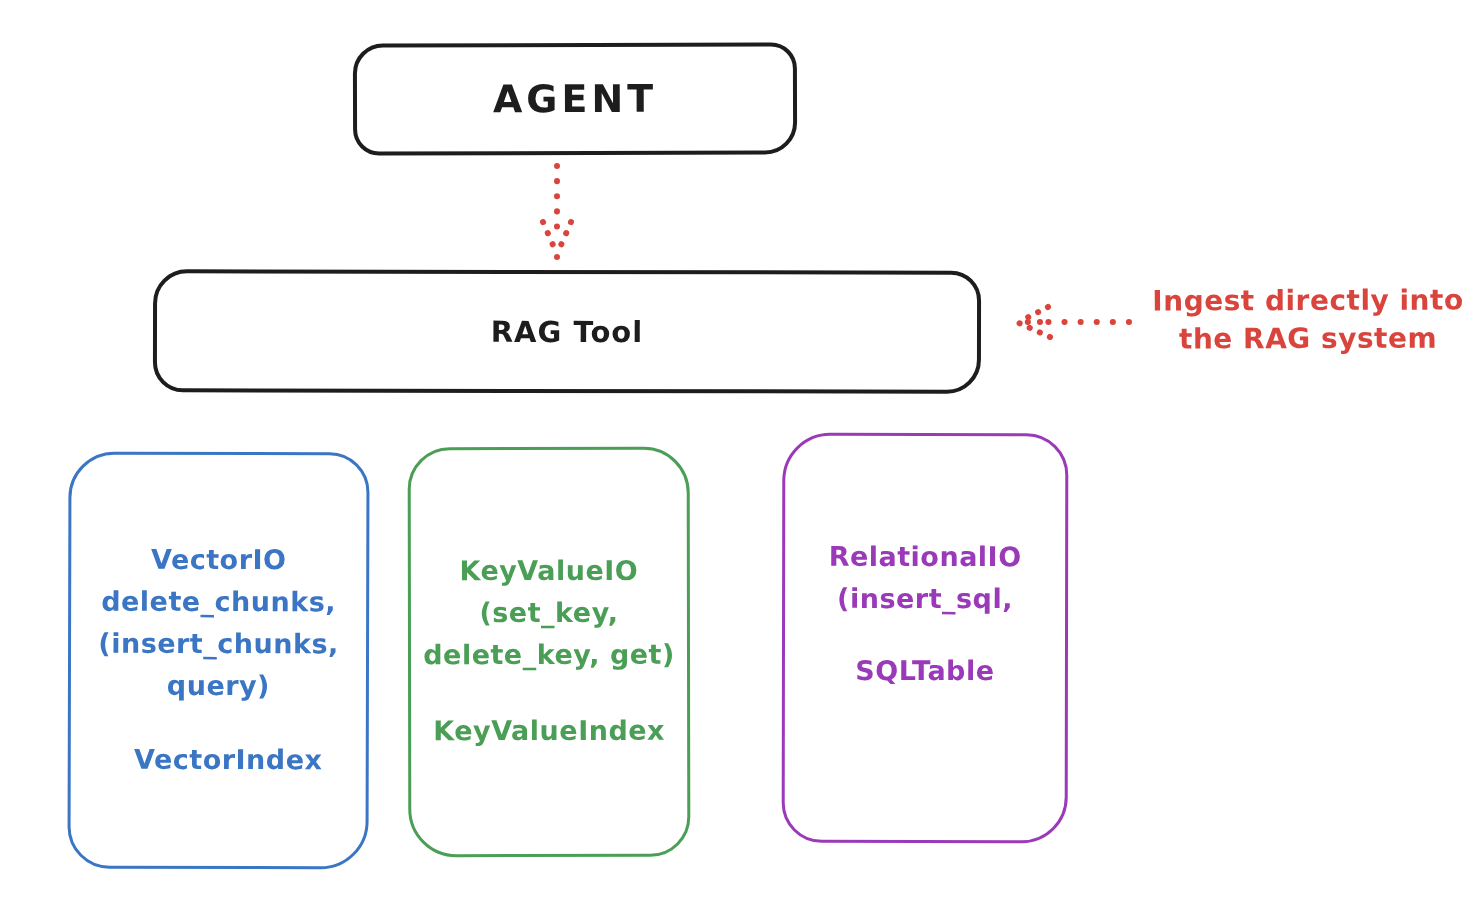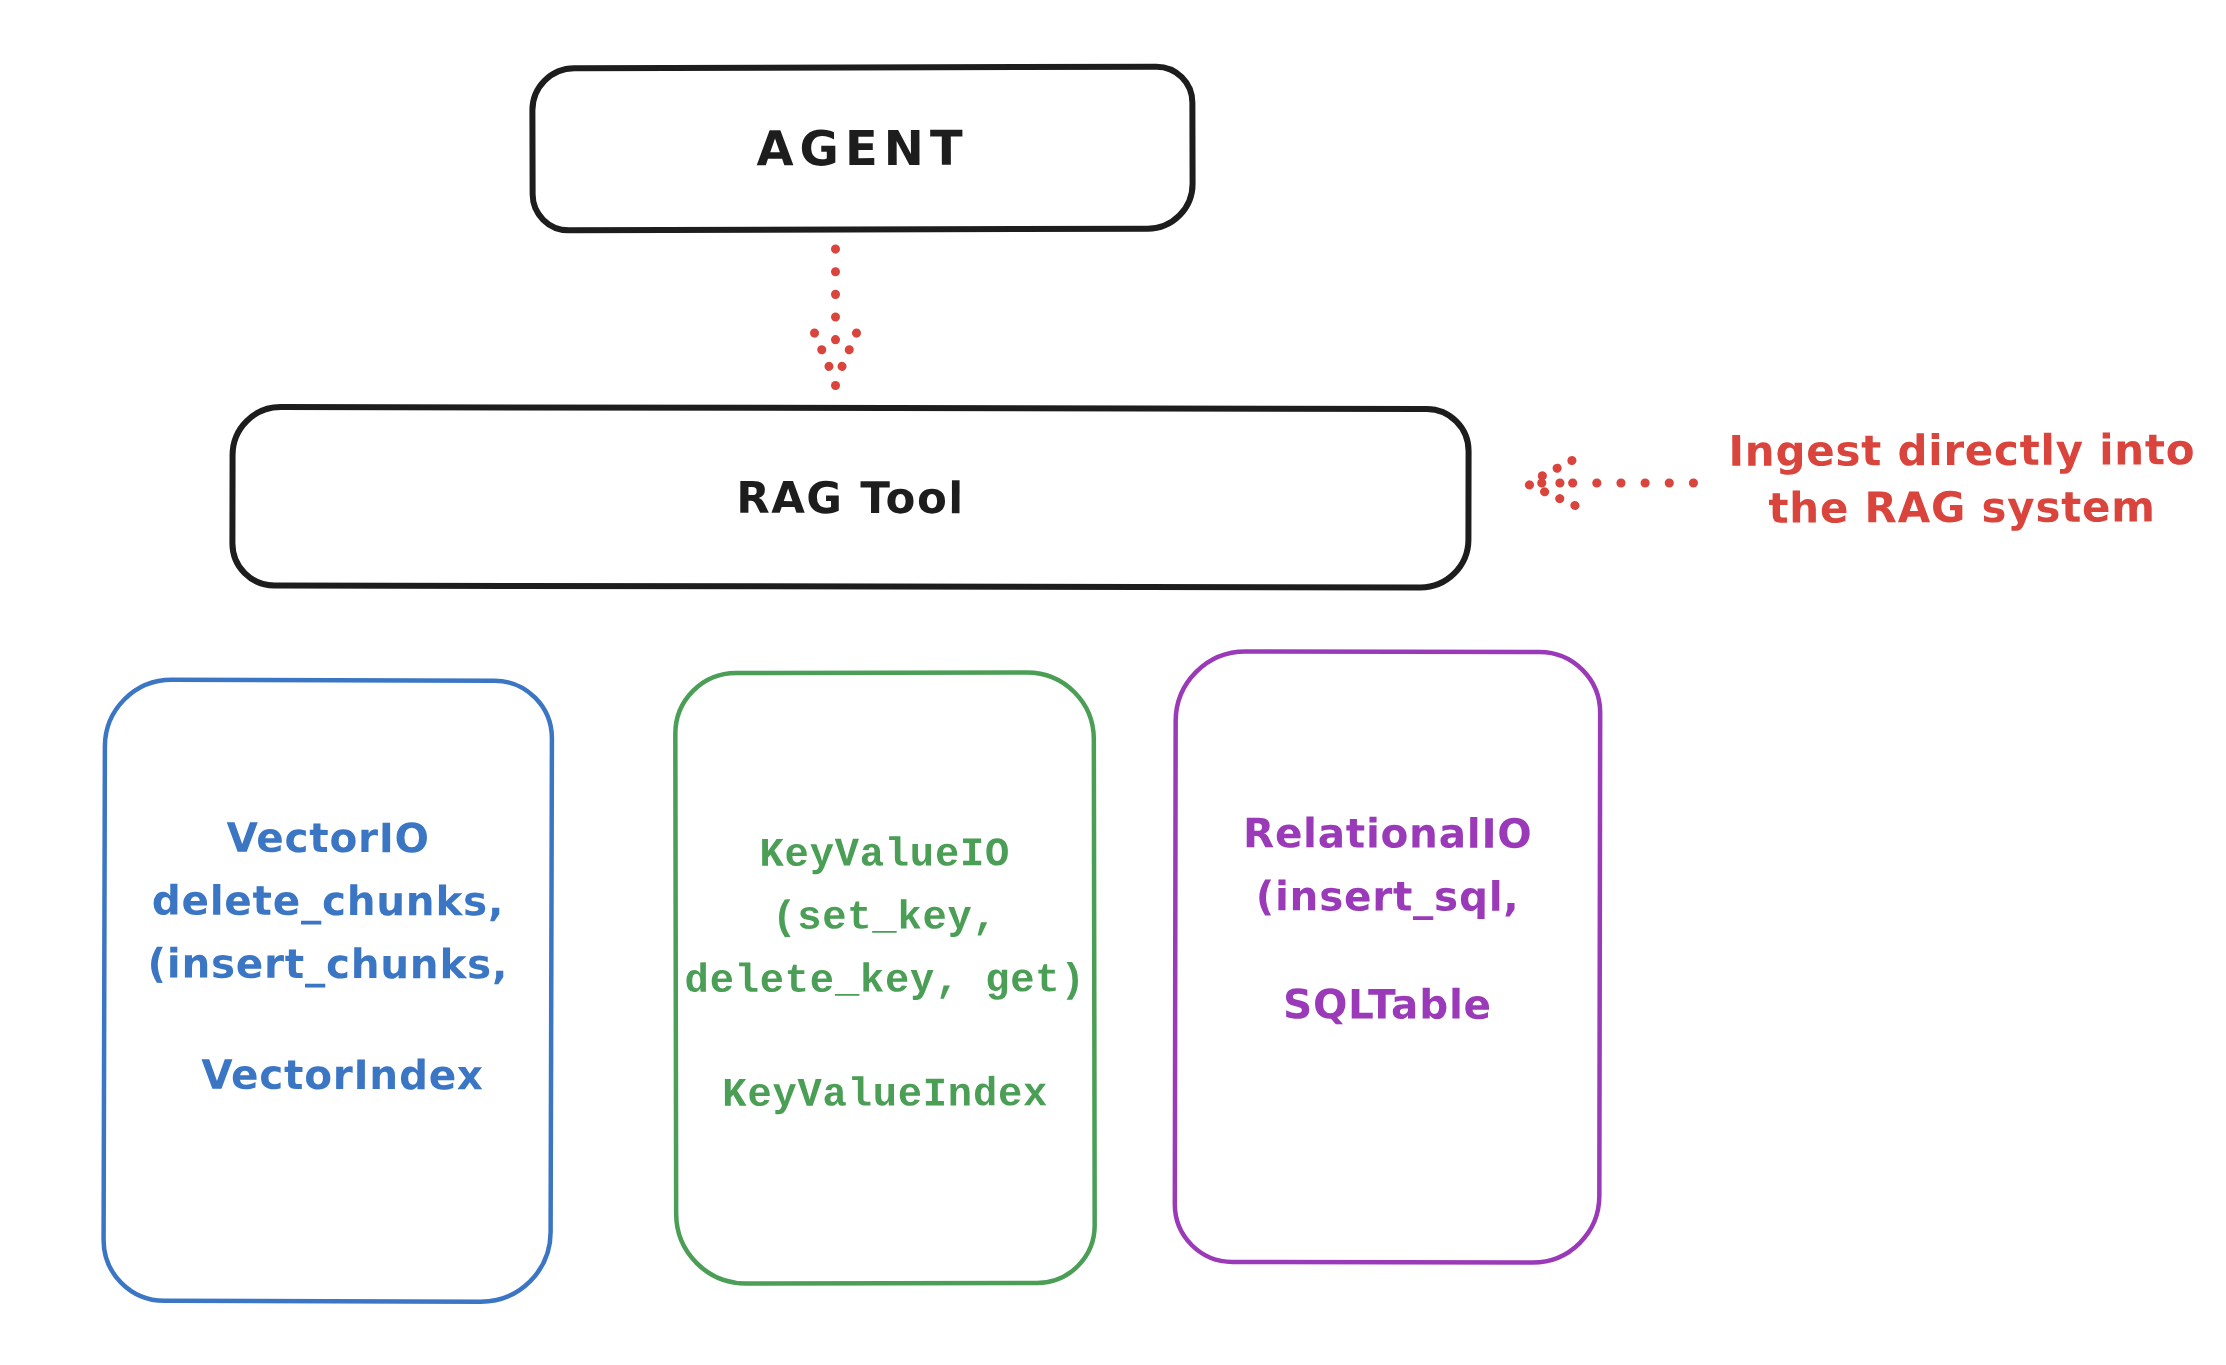--- a/index.html
+++ b/index.html
@@ -22,21 +22,21 @@
     display: flex;
     align-items: center;
     justify-content: center;
   }
   .agent-box {
     left: 353px; top: 43px; width: 444px; height: 112px;
     border-radius: 30px 26px 32px 26px;
     transform: rotate(-0.15deg);
   }
   .agent-label {
-    font-size: 32px; font-weight: 700; letter-spacing: 4px;
+    font-size: 38px; font-weight: 700; letter-spacing: 4px;
     color: #1d1d1d;
   }
   .rag-box {
     left: 153px; top: 270px; width: 828px; height: 123px;
     border-radius: 34px 30px 34px 30px;
     transform: rotate(0.1deg);
   }
   .rag-label {
     font-size: 29px; font-weight: 600; letter-spacing: 1px;
     color: #1d1d1d;
@@ -76,25 +76,24 @@
   .io-box .title-lines { display: block; }
   .io-box .line { display: block; }
   .io-vector {
     left: 68px; top: 452px; width: 301px; height: 417px;
     border-radius: 46px 40px 48px 42px;
     padding-top: 84px;
     transform: rotate(0.15deg);
   }
   .io-vector .index-label { margin-top: 32px; margin-left: 20px; }
   .io-keyvalue {
-    left: 449px; top: 447px; width: 282px; height: 410px;
+    left: 408px; top: 447px; width: 282px; height: 410px;
     border-radius: 42px 46px 40px 48px;
     padding-top: 100px;
     transform: rotate(-0.1deg);
-    font-family: Liberation Mono, monospace;
   }
   .io-keyvalue .index-label { margin-top: 34px; }
   .io-relational {
     left: 782px; top: 433px; width: 286px; height: 410px;
     border-radius: 48px 42px 46px 40px;
     padding-top: 100px;
     transform: rotate(0.1deg);
   }
   .io-relational .index-label { margin-top: 30px; }
 </style>
@@ -132,20 +131,21 @@
   <div class="annotation" style="color: rgb(217, 69, 60);">
     <span class="line">Ingest directly into</span>
     <span class="line">the RAG system</span>
   </div>
 
   <div class="io-box io-vector" style="--accent: #3b76c4;">
     <span class="title-lines">
       <span class="line">VectorIO</span>
       <span class="line">delete_chunks,</span>
       <span class="line">(insert_chunks,</span>
+      <span class="line">query)</span>
     </span>
     <span class="line index-label">VectorIndex</span>
   </div>
 
   <div class="io-box io-keyvalue" style="--accent: #4a9e55;">
     <span class="title-lines">
       <span class="line">KeyValueIO</span>
       <span class="line">(set_key,</span>
       <span class="line">delete_key, get)</span>
     </span>

